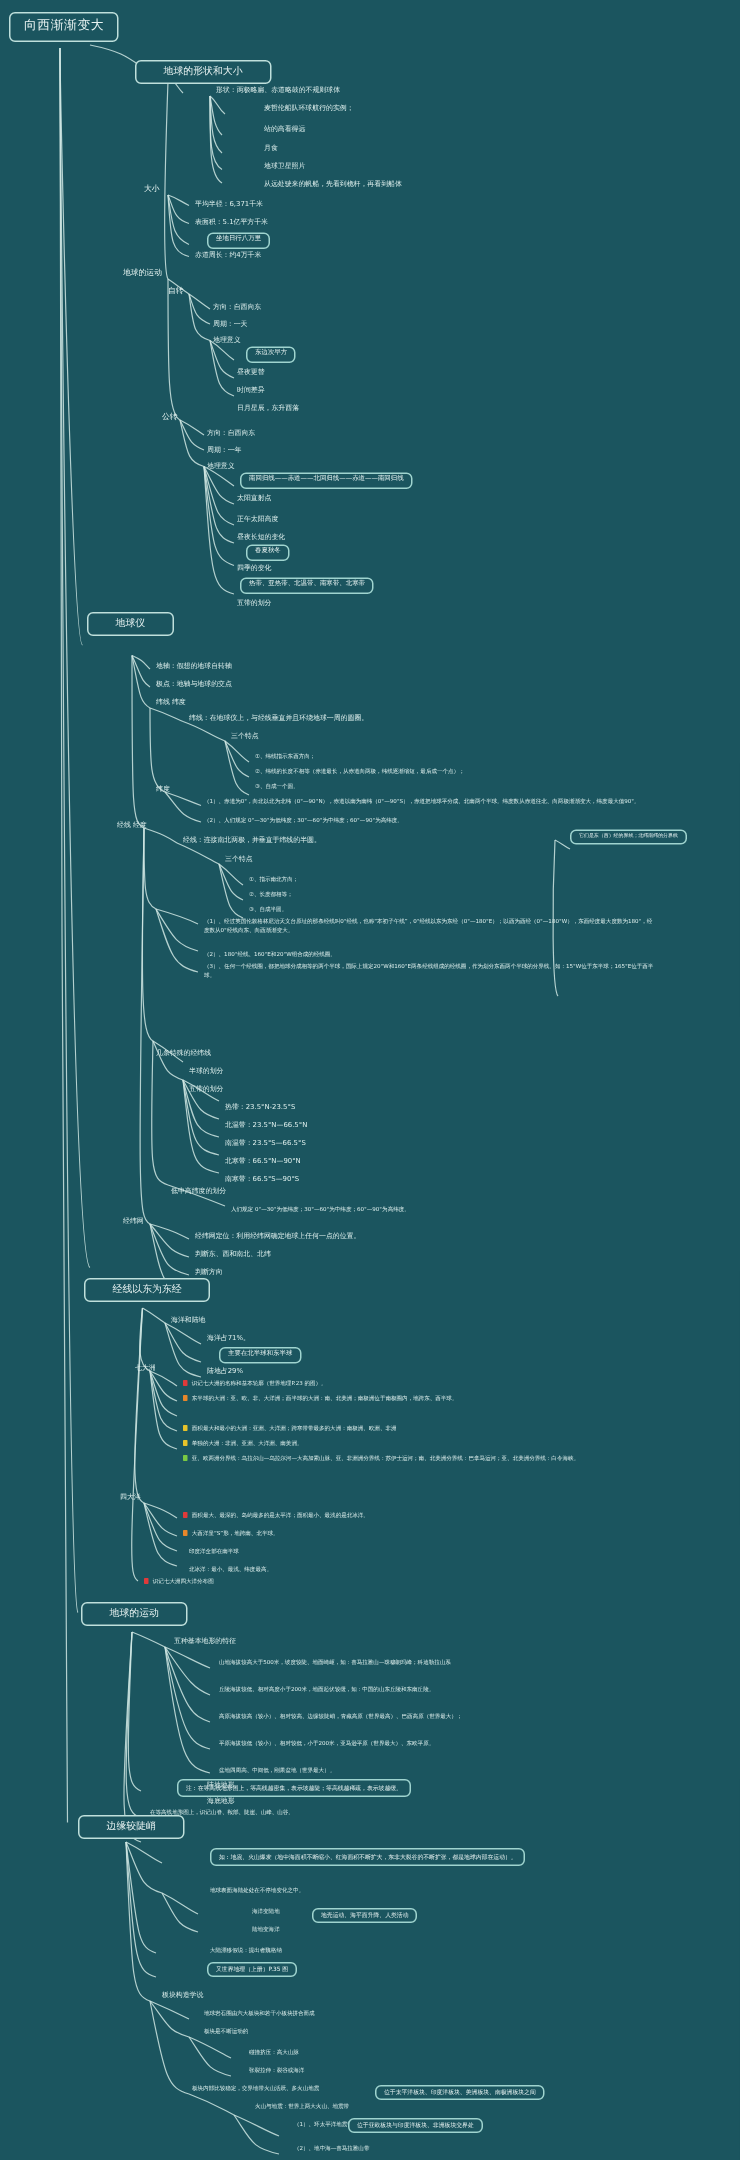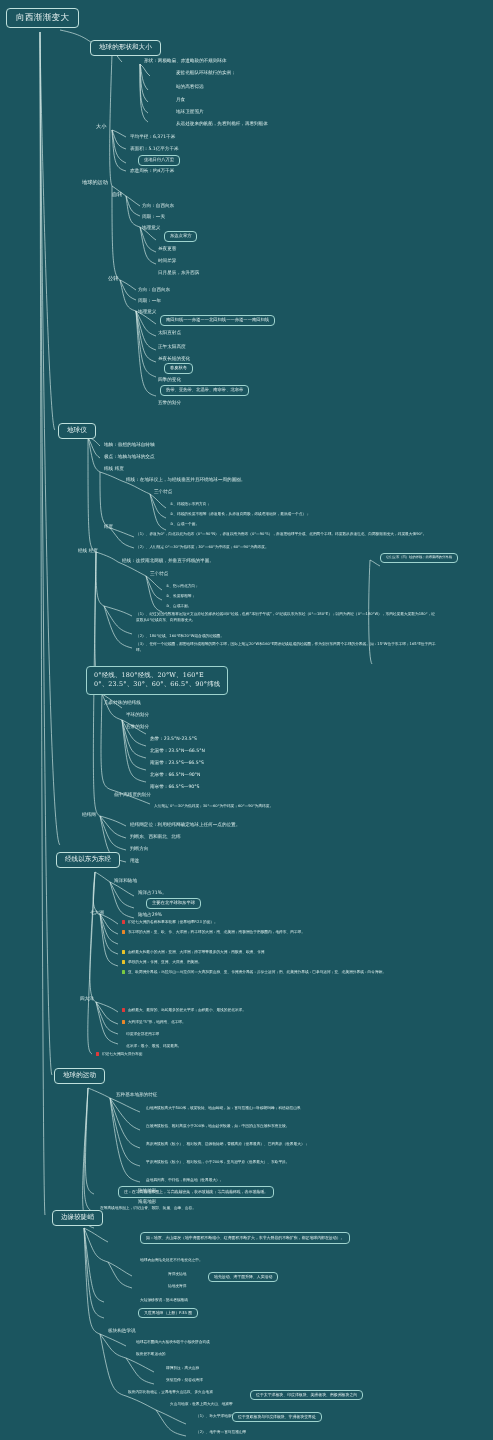--- a/index.html
+++ b/index.html
@@ -24,21 +24,21 @@
     left:6px;top:8px;
     padding:4px 9px;
     border:1px solid #bfe0dc;
     border-radius:4px;
     font-size:8.5px;
     background:#1b555f;
     letter-spacing:.4px;
   }
   
   .lvl1{
-    padding:3px 8px;
+    padding:3px 18px;
     border:1px solid #bfe0dc;
     border-radius:4px;
     font-size:6.6px;
     background:#1b555f;
   }
   
   .leaf{font-size:4.6px;color:#dff0ee;}
   .leaf.xs{font-size:3.7px;}
   .lvl2{font-size:5.2px;color:#e6f4f2;}
 
@@ -236,21 +236,21 @@
   <div class="node leaf" style="left:138px;top:309px;">地理意义</div>
   <div class="node callout" style="left:160px;top:315px;">南回归线——赤道——北回归线——赤道——南回归线</div>
   <div class="node leaf" style="left:158px;top:330px;">太阳直射点</div>
   <div class="node leaf" style="left:158px;top:344px;">正午太阳高度</div>
   <div class="node leaf" style="left:158px;top:356px;">昼夜长短的变化</div>
   <div class="node callout" style="left:164px;top:363px;">春夏秋冬</div>
   <div class="node leaf" style="left:158px;top:377px;">四季的变化</div>
   <div class="node callout" style="left:160px;top:385px;">热带、亚热带、北温带、南寒带、北寒带</div>
   <div class="node leaf" style="left:158px;top:400px;">五带的划分</div>
 
-  <div class="node lvl1" style="left:58px;top:423px;">地球仪</div>
+  <div class="node lvl1" style="left:58px;top:408px;">地球仪</div>
 
   <div class="node leaf" style="left:104px;top:442px;">地轴：假想的地球自转轴</div>
   <div class="node leaf" style="left:104px;top:454px;">极点：地轴与地球的交点</div>
   <div class="node leaf" style="left:104px;top:466px;">纬线  纬度</div>
   <div class="node leaf" style="left:126px;top:477px;">纬线：在地球仪上，与经线垂直并且环绕地球一周的圆圈。</div>
   <div class="node leaf" style="left:154px;top:489px;">三个特点</div>
   <div class="node leaf xs" style="left:170px;top:502px;">①、纬线指示东西方向；</div>
   <div class="node leaf xs" style="left:170px;top:512px;">②、纬线的长度不相等（赤道最长，从赤道向两极，纬线逐渐缩短，最后成一个点）；</div>
   <div class="node leaf xs" style="left:170px;top:522px;">③、自成一个圆。</div>
   <div class="node leaf" style="left:104px;top:524px;">纬度</div>
@@ -261,22 +261,20 @@
   <div class="node leaf" style="left:122px;top:558px;">经线：连接南北两极，并垂直于纬线的半圆。</div>
   <div class="node leaf" style="left:150px;top:571px;">三个特点</div>
   <div class="node leaf xs" style="left:166px;top:584px;">①、指示南北方向；</div>
   <div class="node leaf xs" style="left:166px;top:594px;">②、长度都相等；</div>
   <div class="node leaf xs" style="left:166px;top:604px;">③、自成半圆。</div>
 
   <div class="node leaf xs multiline" style="left:136px;top:612px;width:300px;">（1）、经过英国伦敦格林尼治天文台原址的那条经线叫0°经线，也称“本初子午线”，0°经线以东为东经（0°—180°E）；以西为西经（0°—180°W），东西经度最大度数为180°，经度数从0°经线向东、向西渐渐变大。</div>
   <div class="node leaf xs" style="left:136px;top:634px;">（2）、180°经线、160°E和20°W组合成的经线圈。</div>
   <div class="node leaf xs multiline" style="left:136px;top:642px;width:300px;">（3）、任何一个经线圈，都把地球分成相等的两个半球，国际上规定20°W和160°E两条经线组成的经线圈，作为划分东西两个半球的分界线。如：15°W位于东半球；165°E位于西半球。</div>
 
-  <div class="node callout big" style="left:86px;top:666px;">0°经线、180°经线、20°W、160°E
-0°、23.5°、30°、60°、66.5°、90°纬线</div>
 
   <div class="node leaf" style="left:104px;top:700px;">几条特殊的经纬线</div>
   <div class="node leaf" style="left:126px;top:712px;">半球的划分</div>
   <div class="node leaf" style="left:126px;top:724px;">五带的划分</div>
   <div class="node leaf" style="left:150px;top:736px;">热带：23.5°N-23.5°S</div>
   <div class="node leaf" style="left:150px;top:748px;">北温带：23.5°N—66.5°N</div>
   <div class="node leaf" style="left:150px;top:760px;">南温带：23.5°S—66.5°S</div>
   <div class="node leaf" style="left:150px;top:772px;">北寒带：66.5°N—90°N</div>
   <div class="node leaf" style="left:150px;top:784px;">南寒带：66.5°S—90°S</div>
   <div class="node leaf" style="left:114px;top:792px;">低中高纬度的划分</div>

